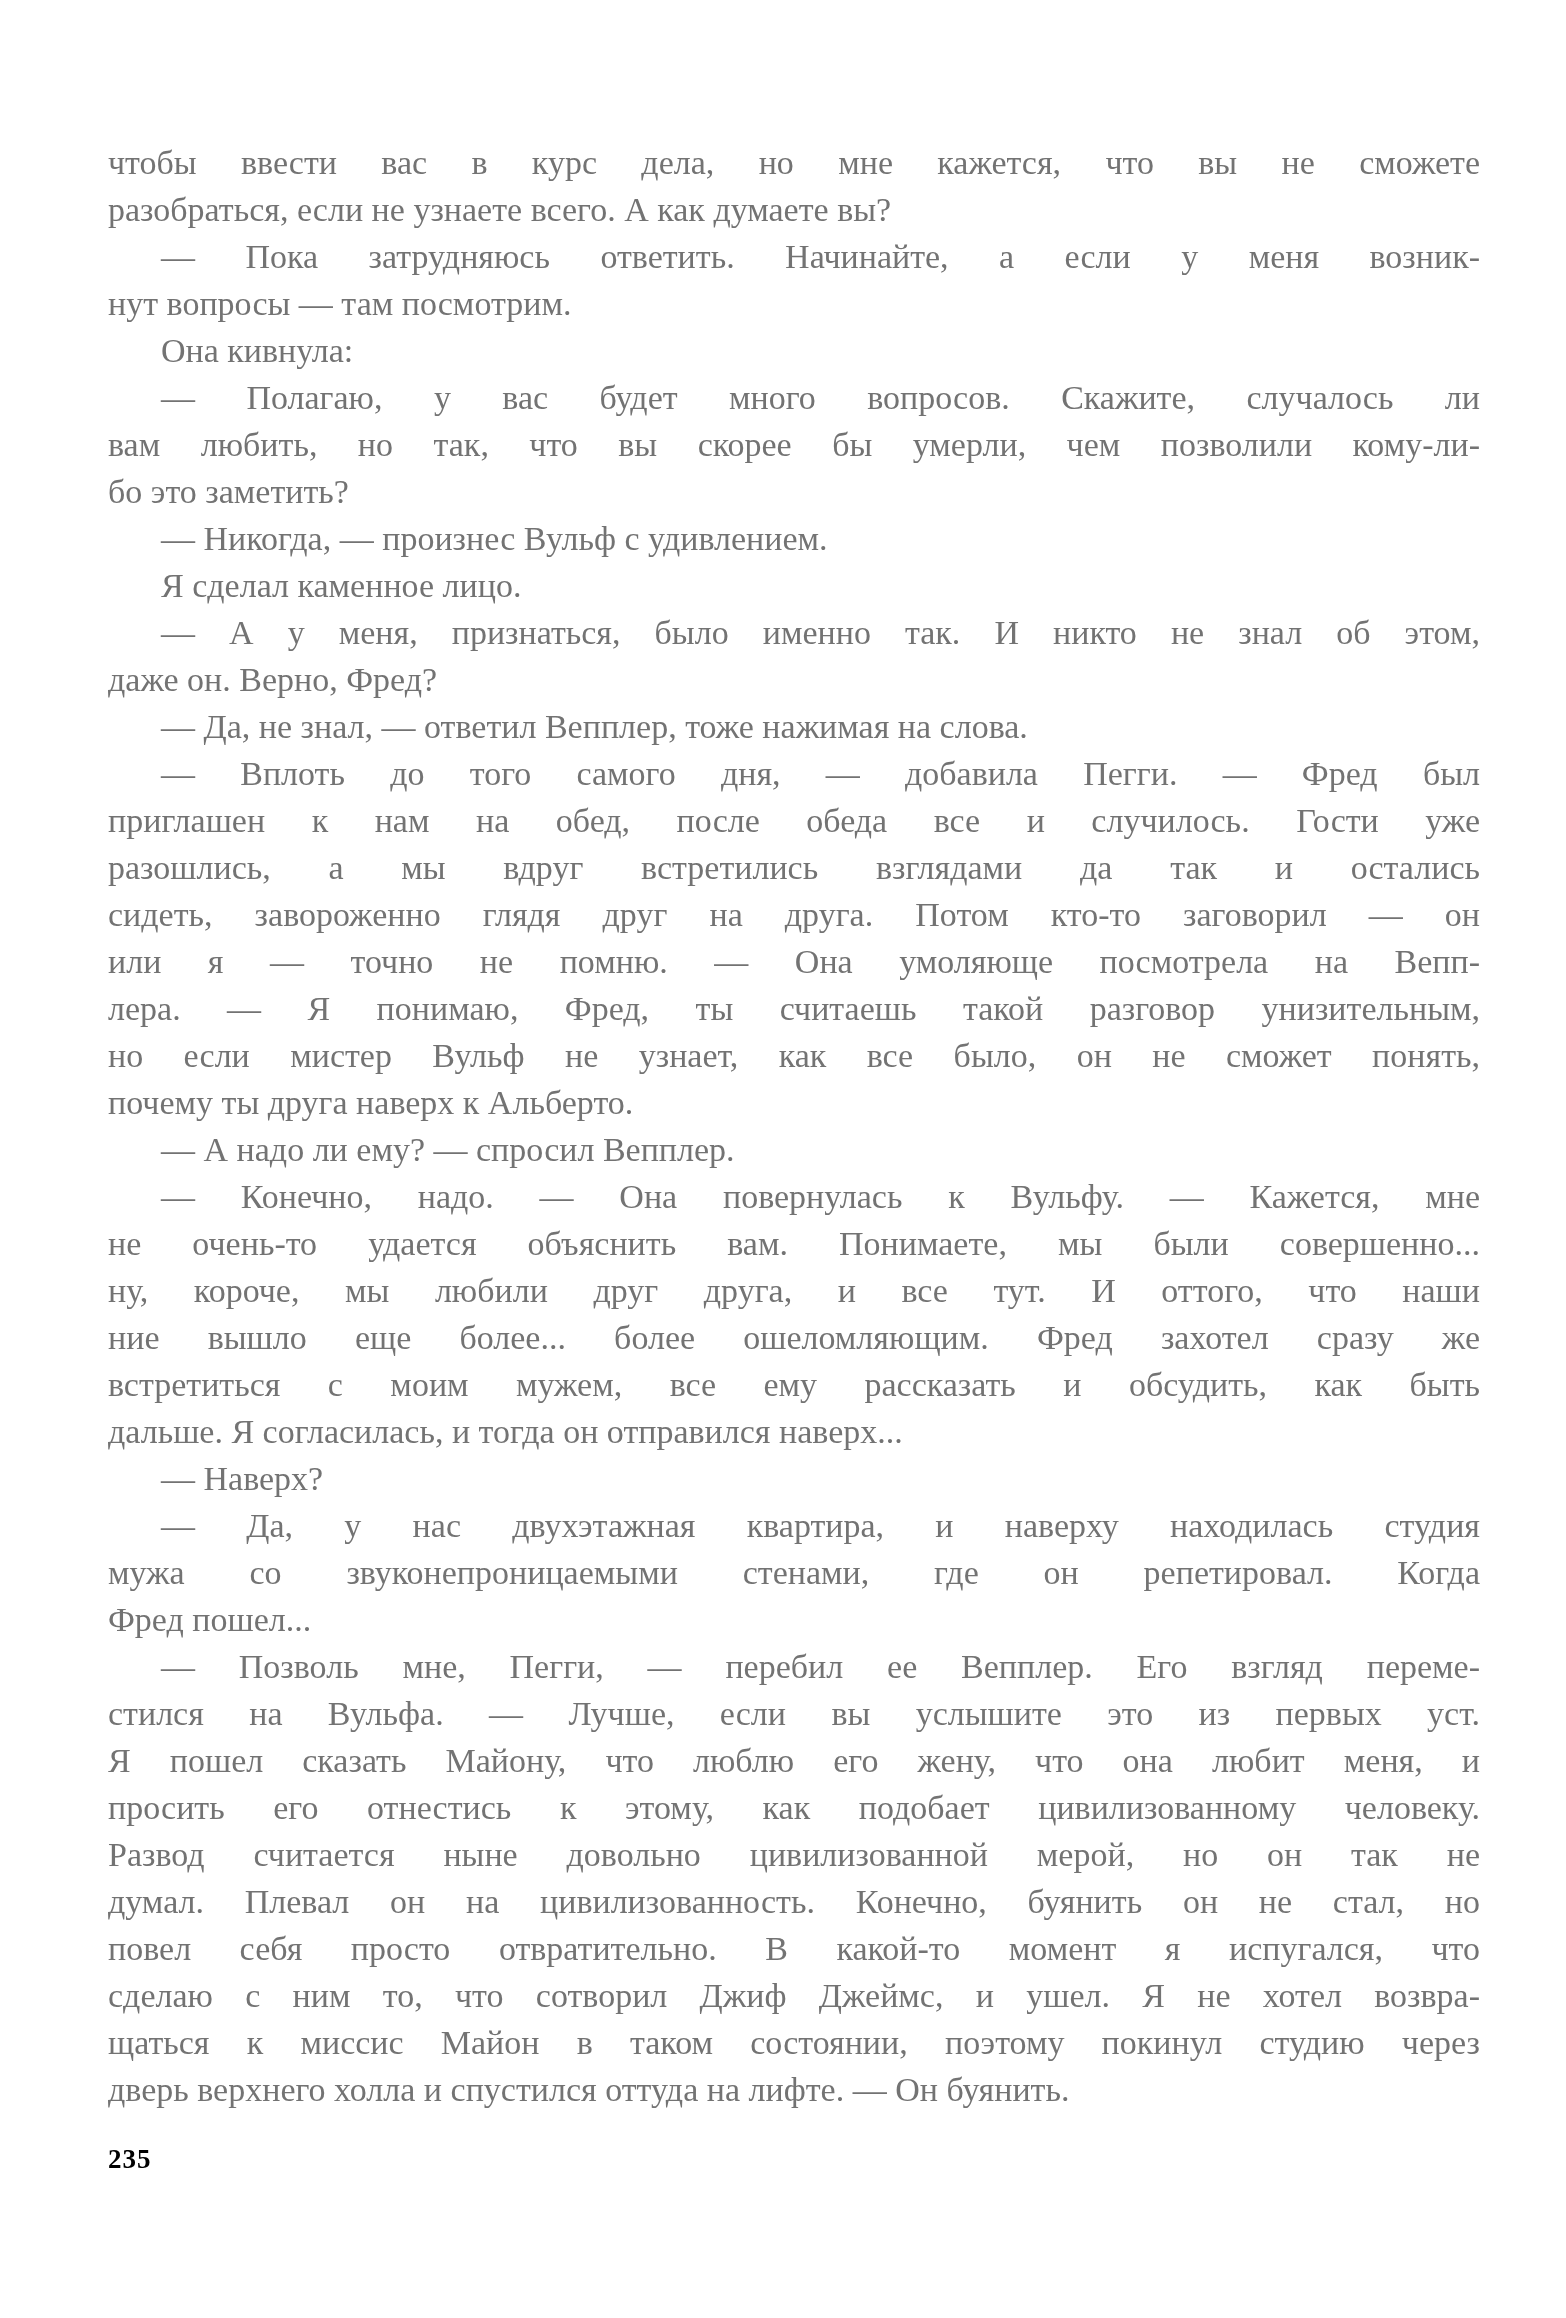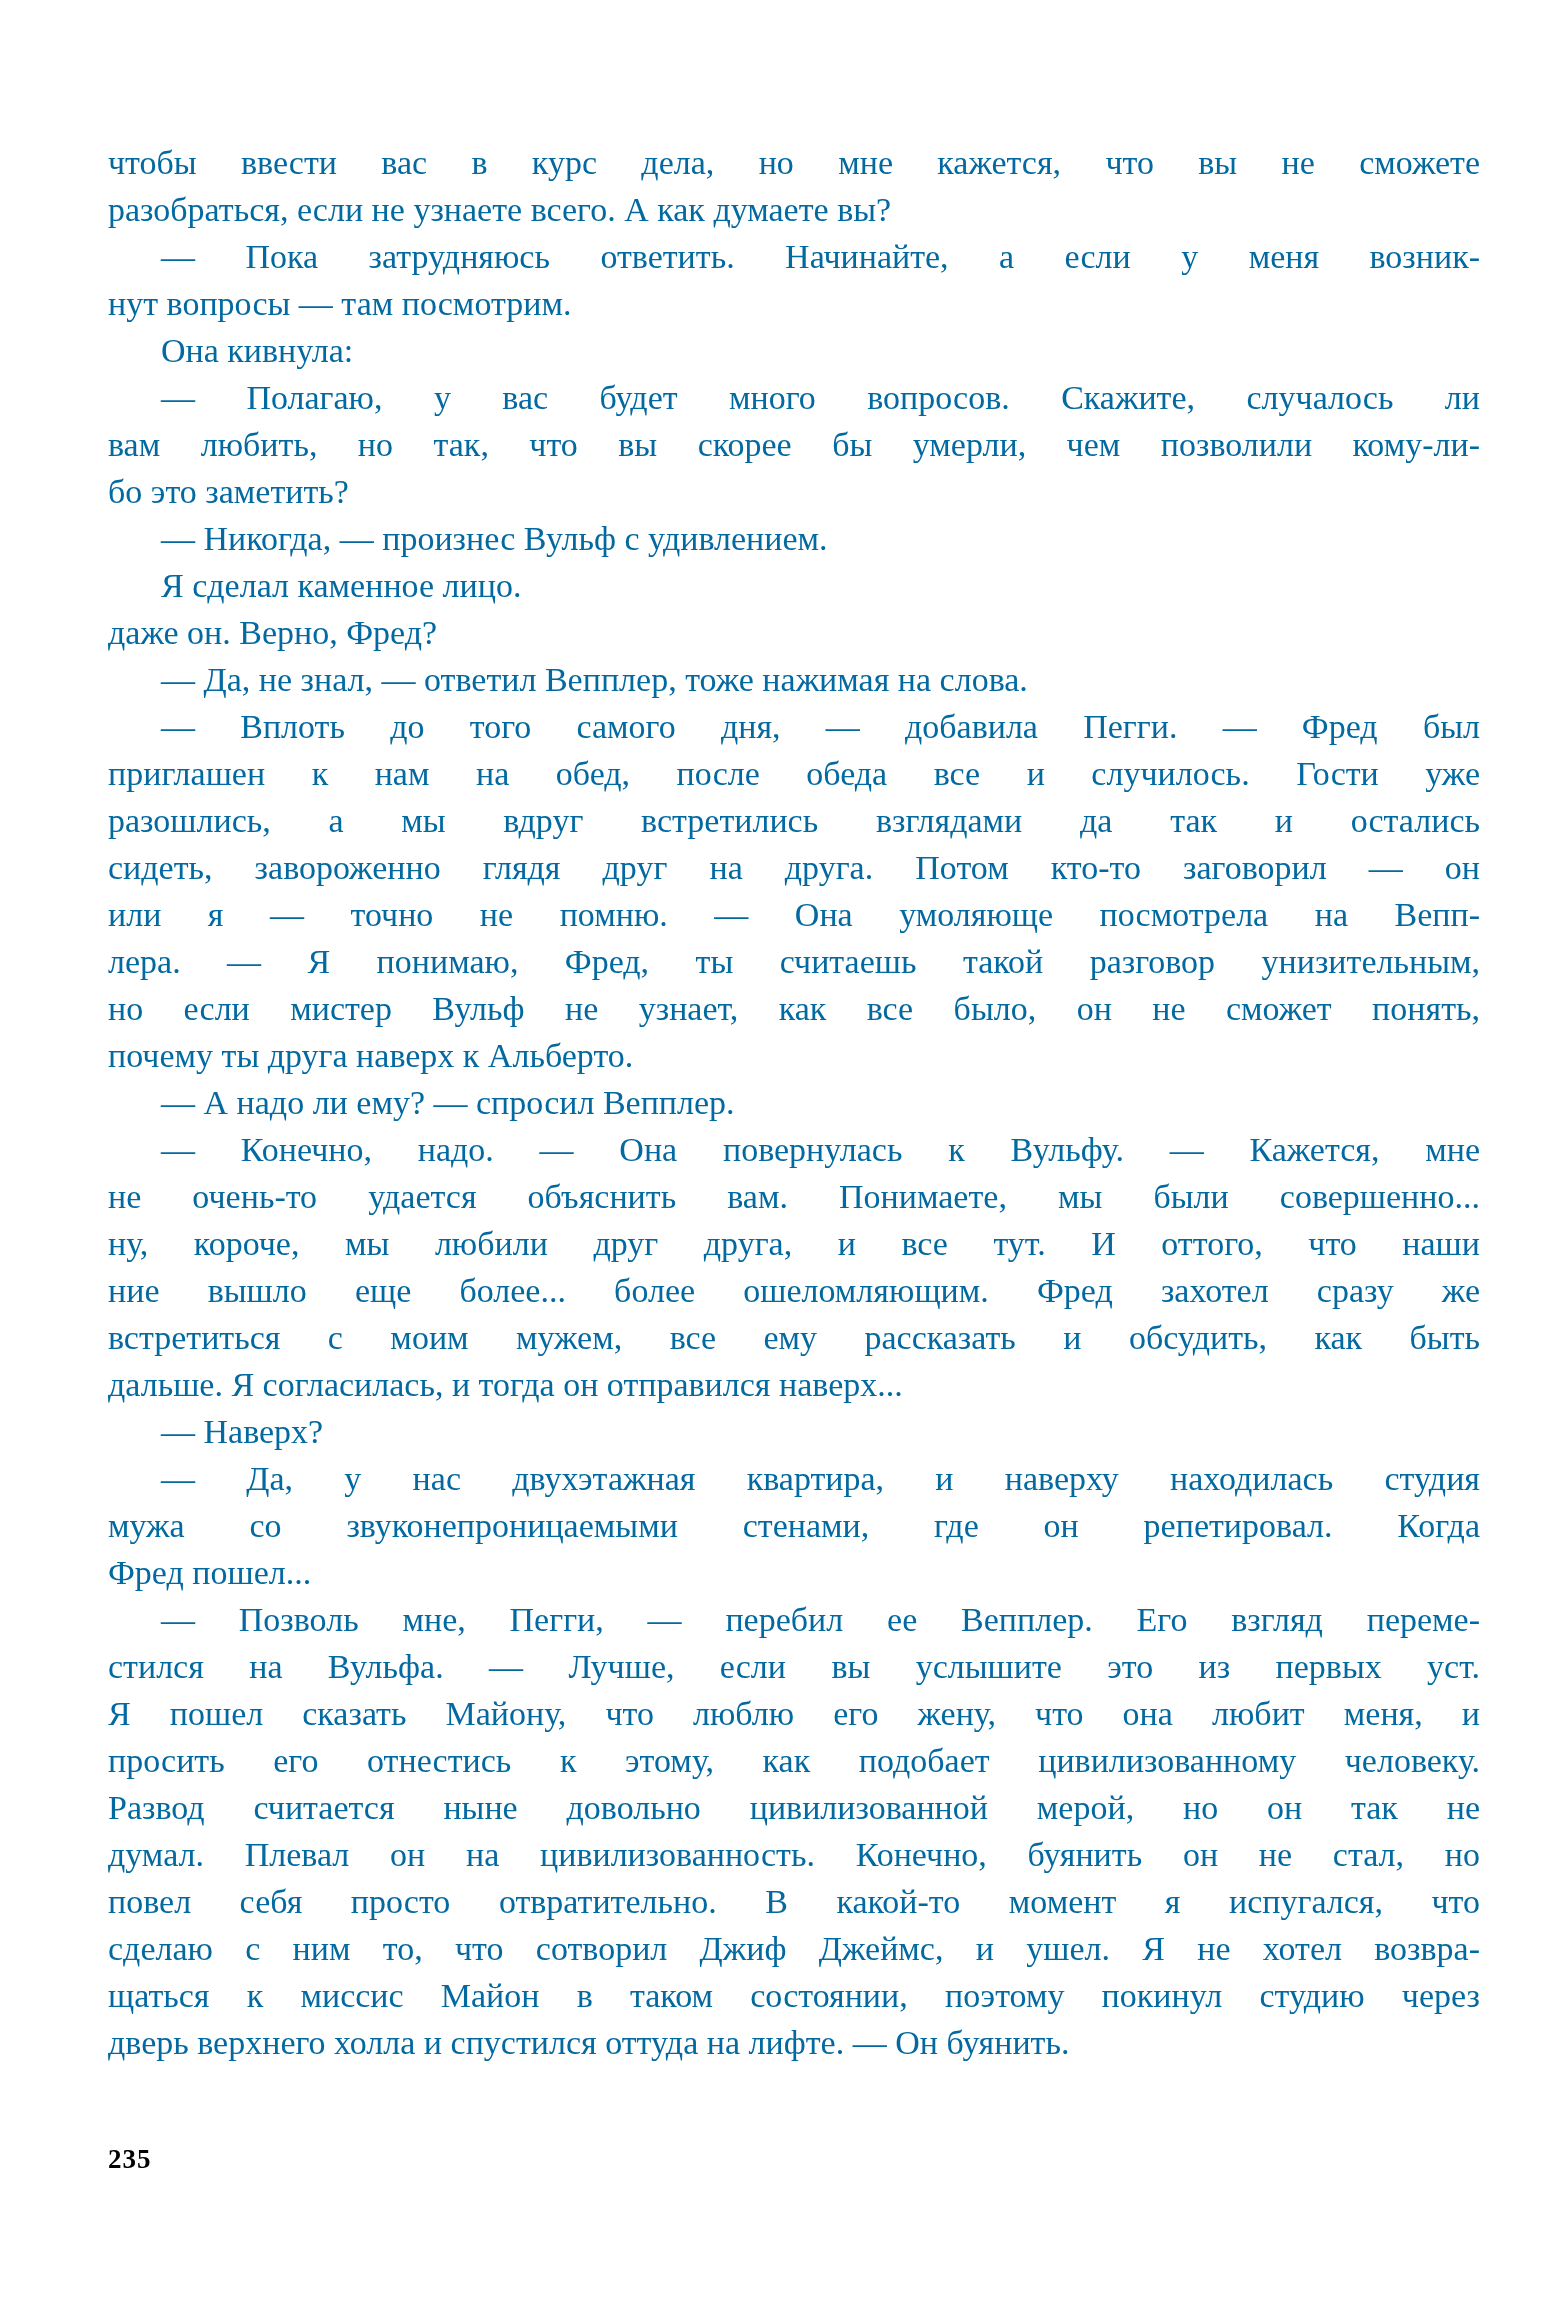--- a/index.html
+++ b/index.html
@@ -16,21 +16,21 @@
     font-family: "Liberation Serif", "DejaVu Serif", serif;
     color: #000000;
   }
   .text-block {
     position: absolute;
     left: 108px;
     top: 139px;
     width: 1372px;
     font-size: 34px;
     line-height: 47px;
-    color: #0369a1;
+    color: #737373;
   }
   .line {
     text-align: justify;
     text-align-last: justify;
     white-space: normal;
   }
   .line.last {
     text-align: left;
     text-align-last: left;
   }
@@ -56,20 +56,21 @@
       <div class="line">чтобы ввести вас в курс дела, но мне кажется, что вы не сможете</div>
       <div class="line last">разобраться, если не узнаете всего. А как думаете вы?</div>
       <div class="line indent">— Пока затрудняюсь ответить. Начинайте, а если у меня возник-</div>
       <div class="line last">нут вопросы — там посмотрим.</div>
       <div class="line indent last">Она кивнула:</div>
       <div class="line indent">— Полагаю, у вас будет много вопросов. Скажите, случалось ли</div>
       <div class="line">вам любить, но так, что вы скорее бы умерли, чем позволили кому-ли-</div>
       <div class="line last">бо это заметить?</div>
       <div class="line indent last">— Никогда, — произнес Вульф с удивлением.</div>
       <div class="line indent last">Я сделал каменное лицо.</div>
+      <div class="line indent">— А у меня, признаться, было именно так. И никто не знал об этом,</div>
       <div class="line last">даже он. Верно, Фред?</div>
       <div class="line indent last">— Да, не знал, — ответил Вепплер, тоже нажимая на слова.</div>
       <div class="line indent">— Вплоть до того самого дня, — добавила Пегги. — Фред был</div>
       <div class="line">приглашен к нам на обед, после обеда все и случилось. Гости уже</div>
       <div class="line">разошлись, а мы вдруг встретились взглядами да так и остались</div>
       <div class="line">сидеть, завороженно глядя друг на друга. Потом кто-то заговорил — он</div>
       <div class="line">или я — точно не помню. — Она умоляюще посмотрела на Вепп-</div>
       <div class="line">лера. — Я понимаю, Фред, ты считаешь такой разговор унизительным,</div>
       <div class="line">но если мистер Вульф не узнает, как все было, он не сможет понять,</div>
       <div class="line last">почему ты друга наверх к Альберто.</div>

